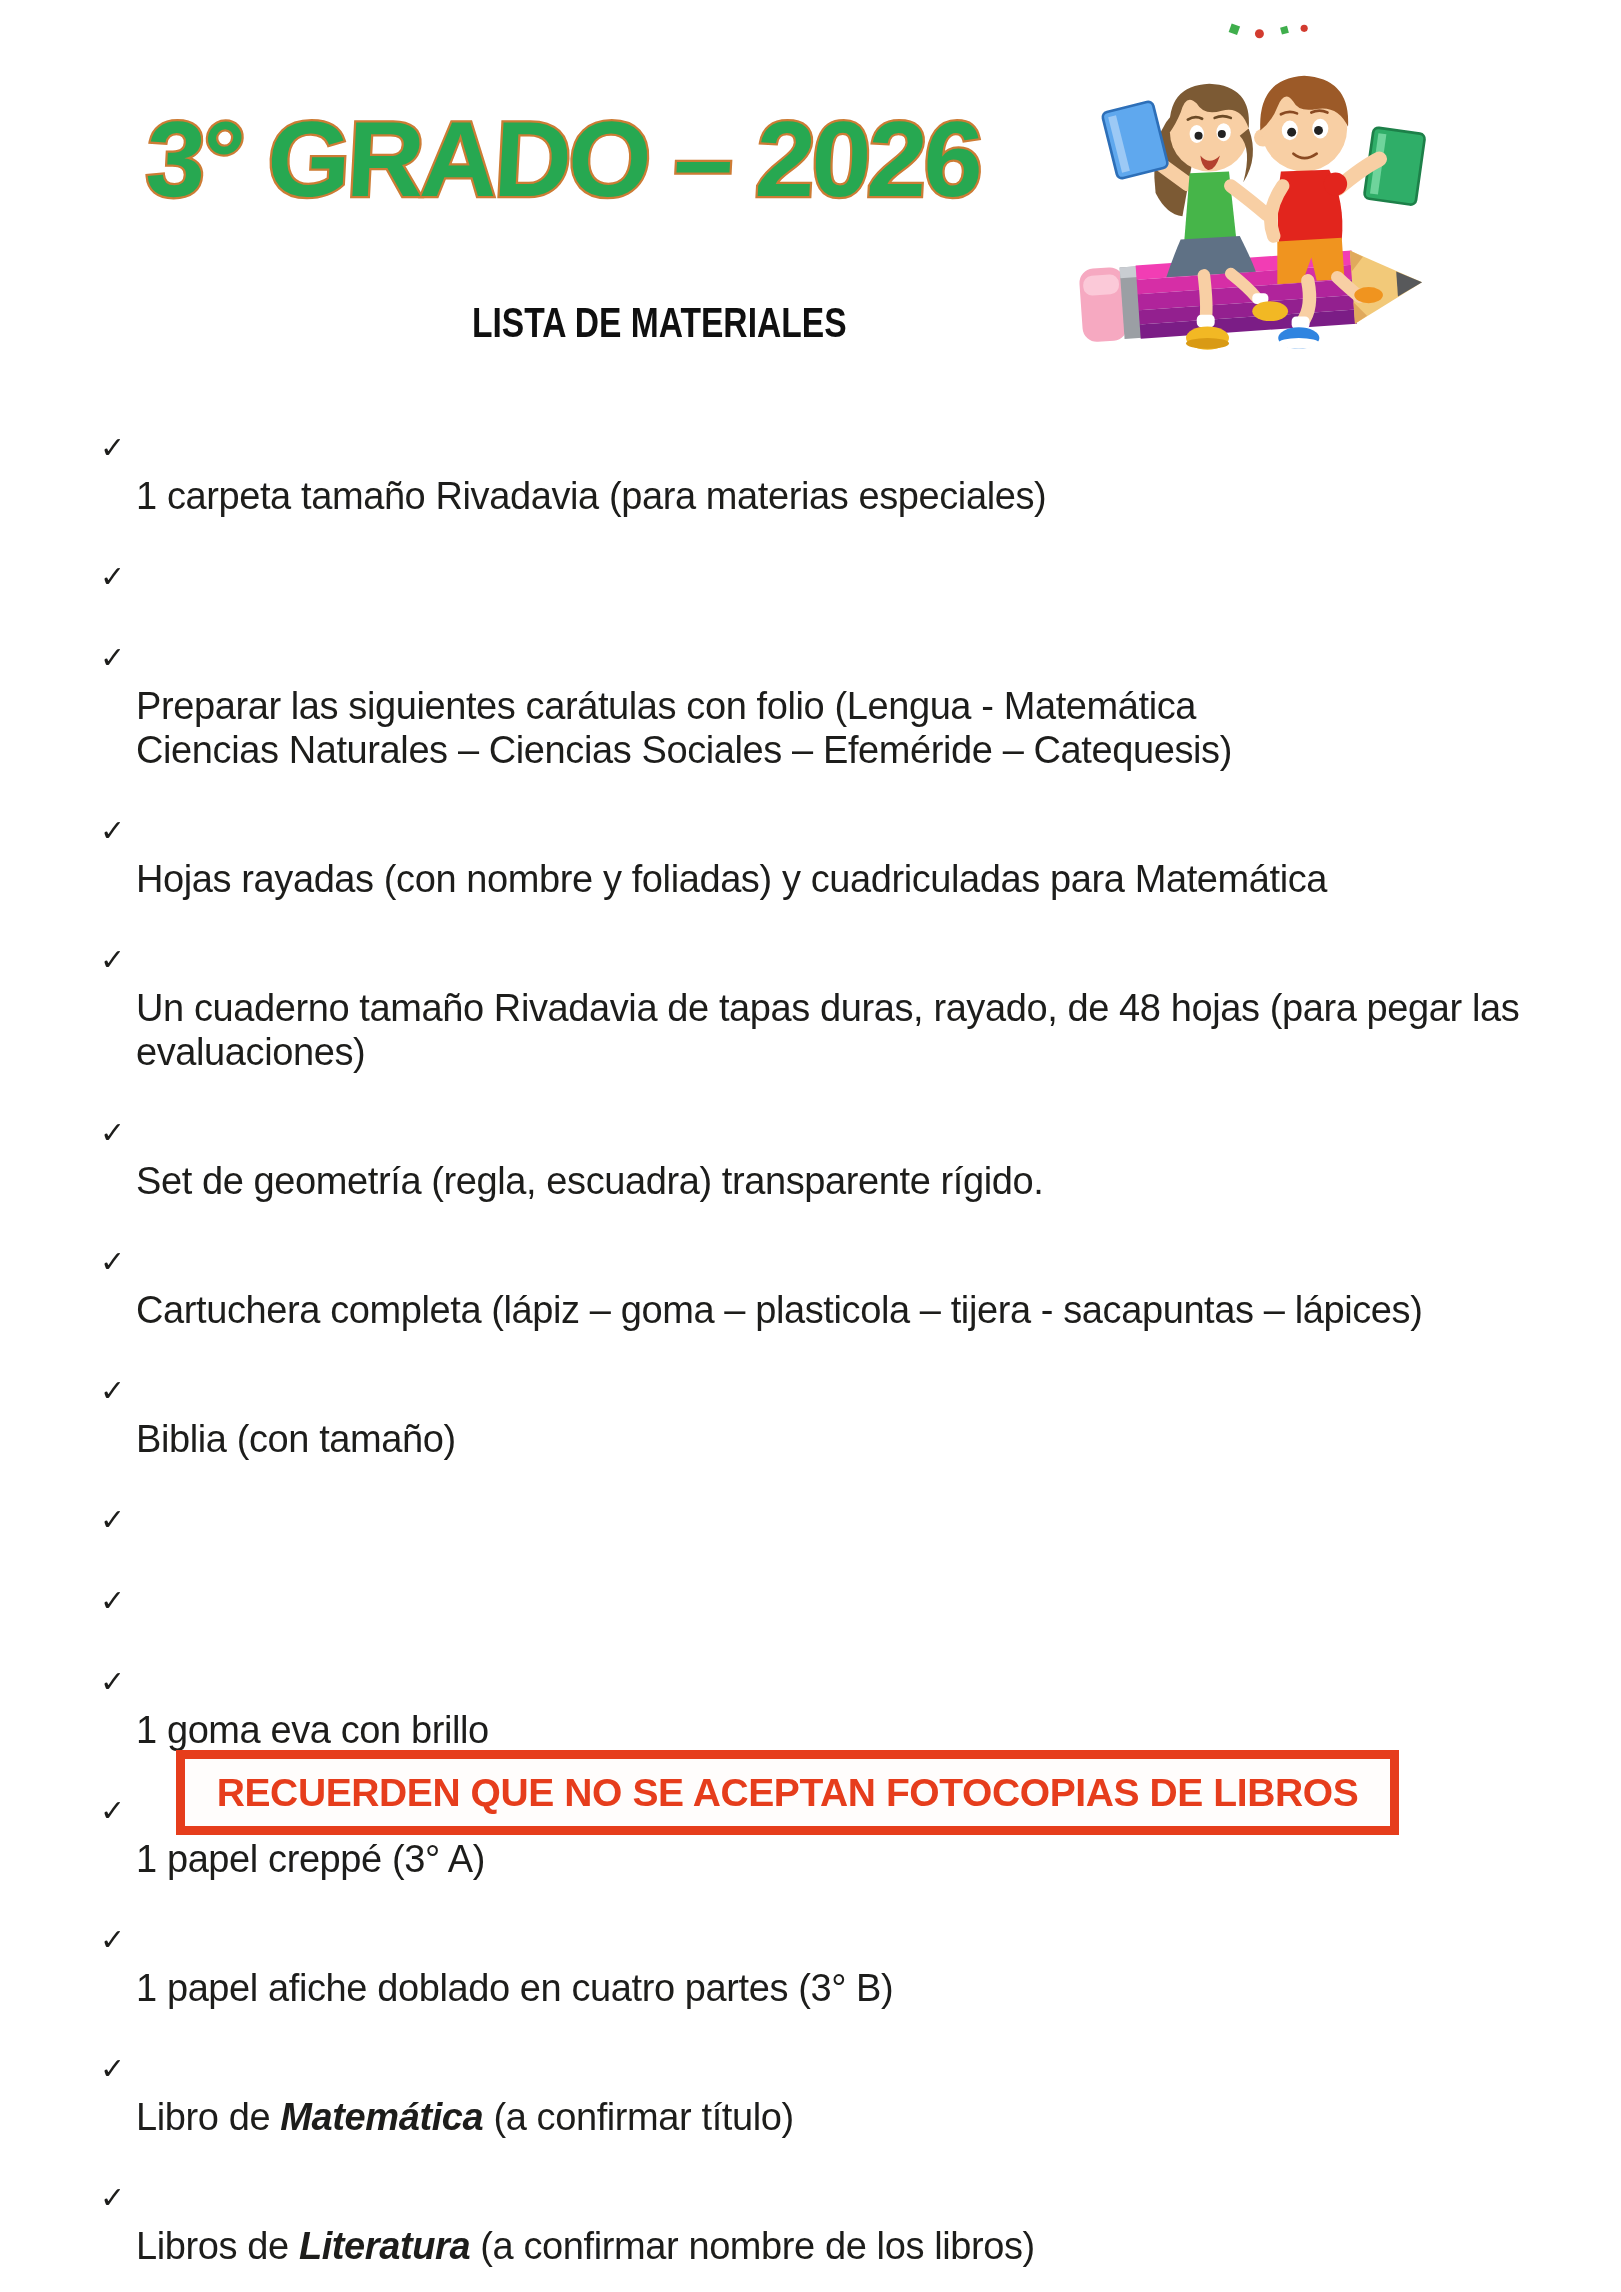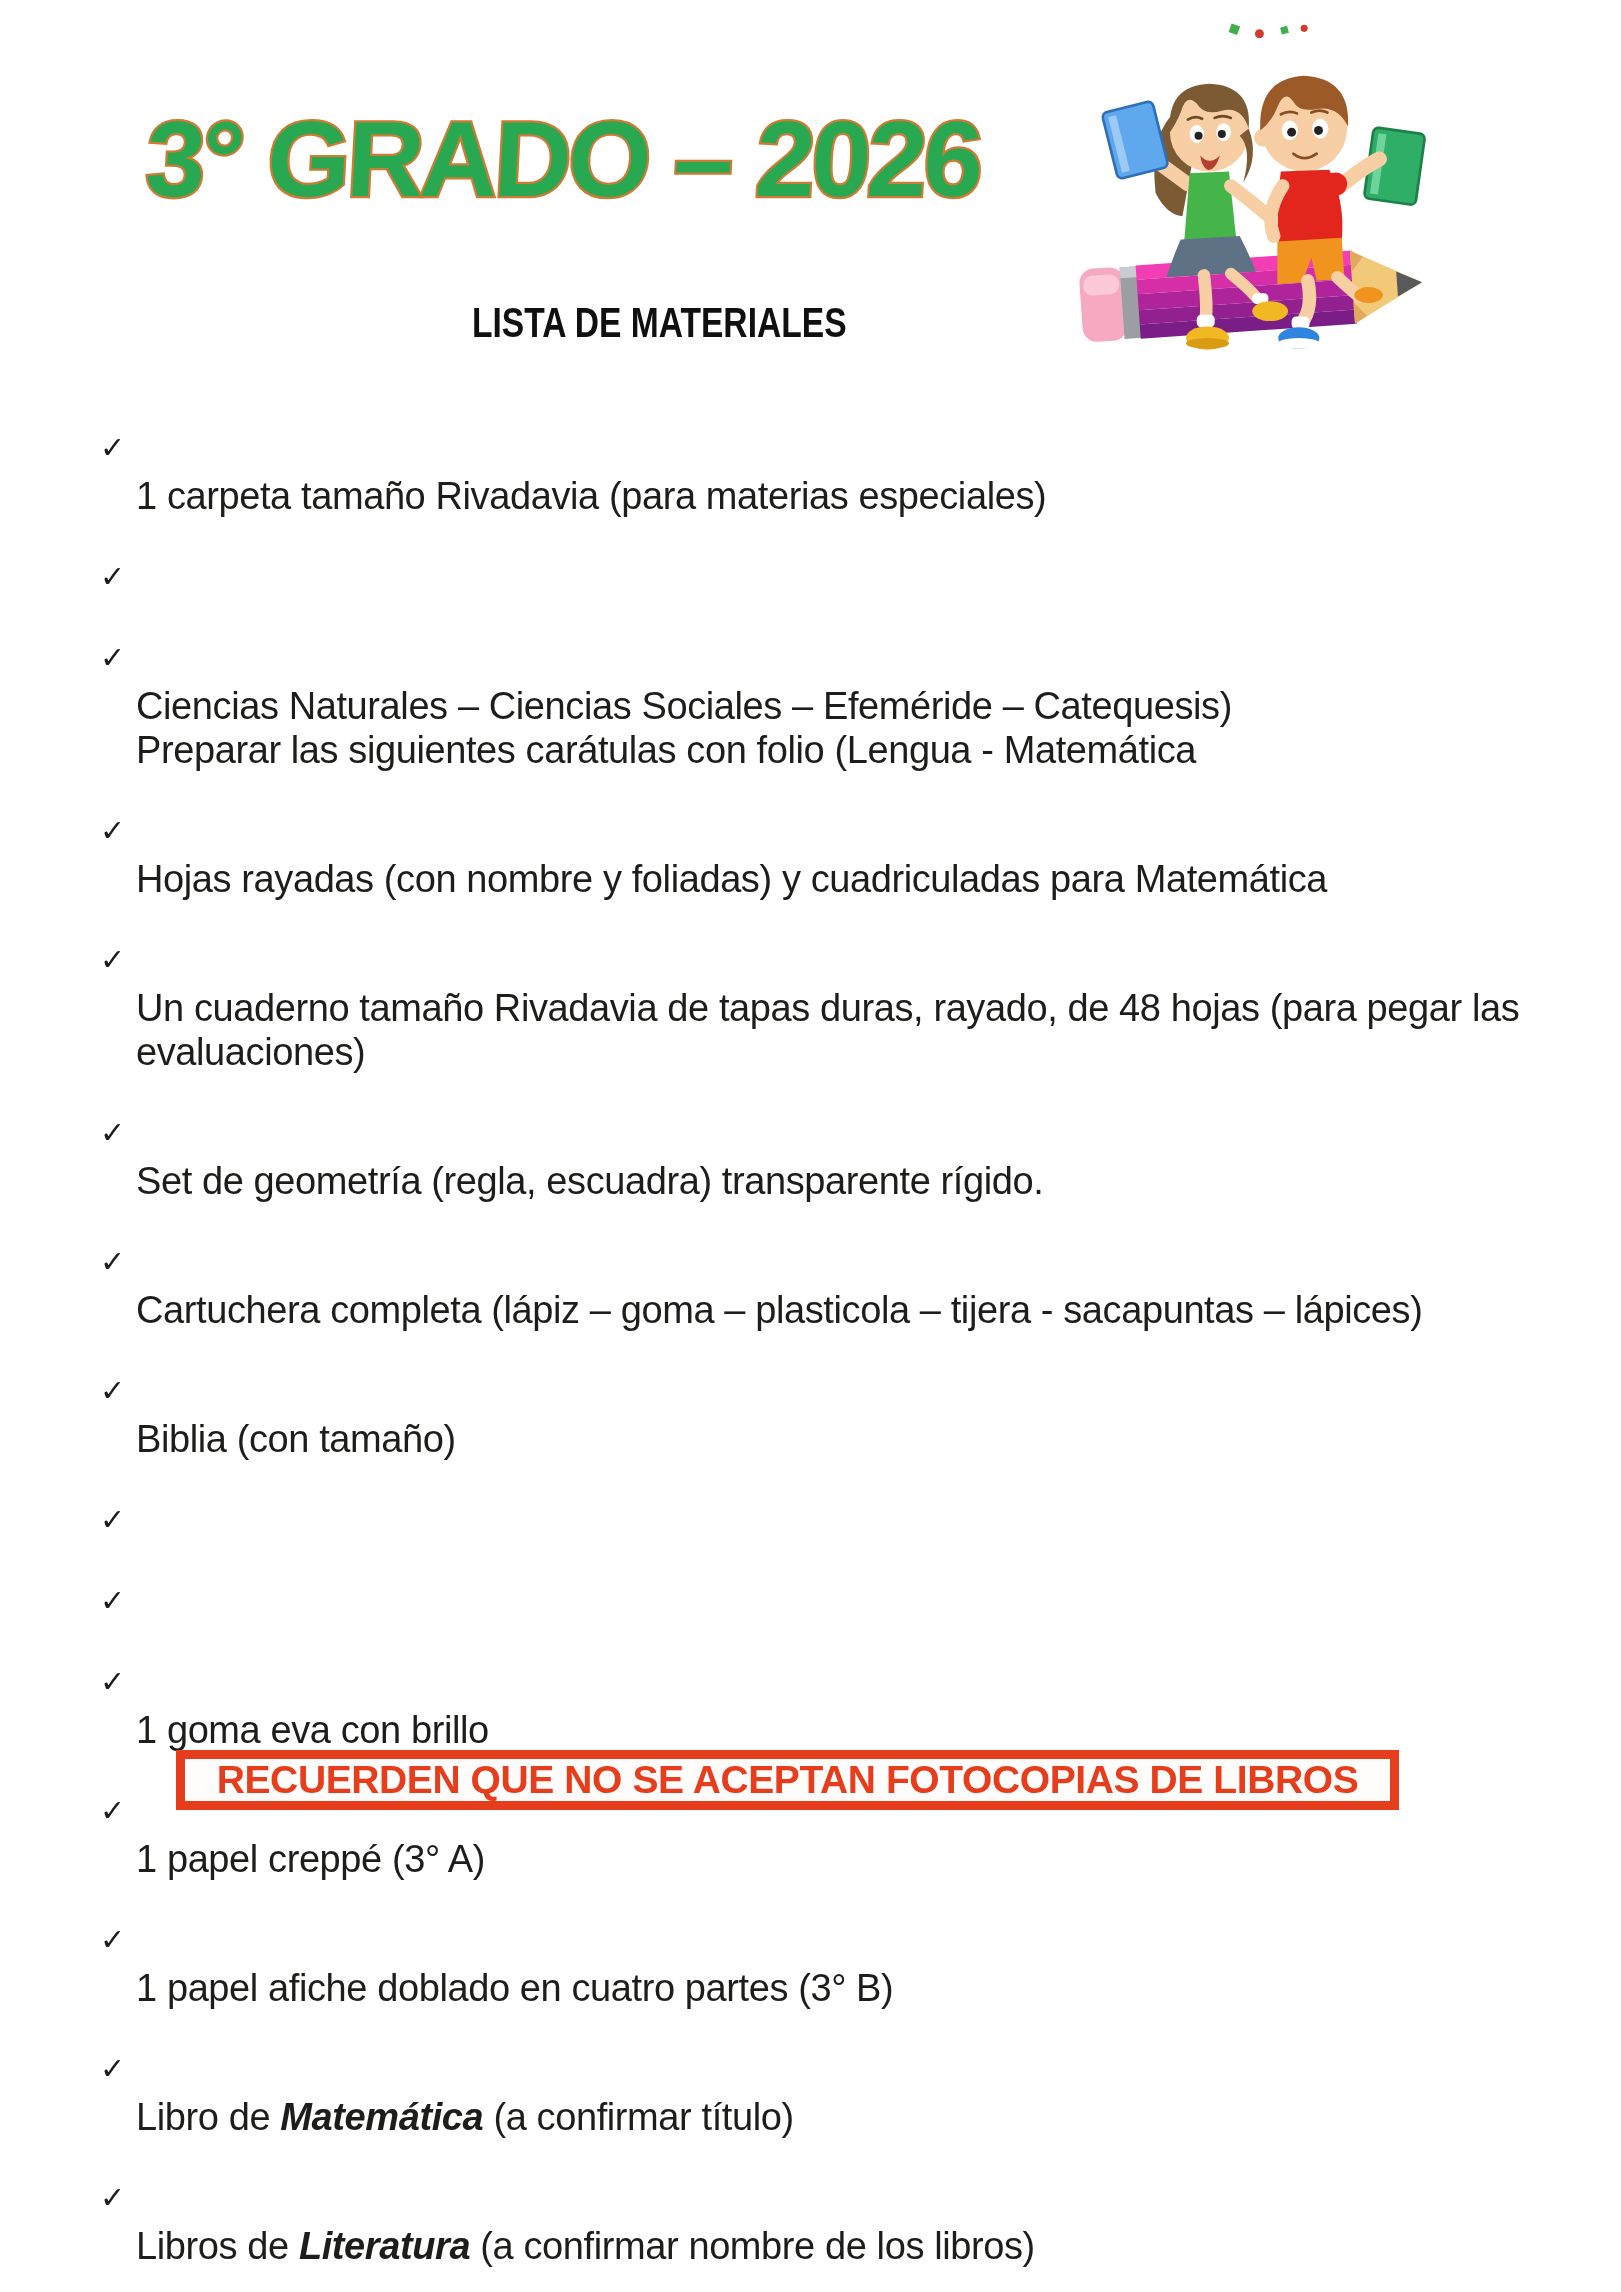--- a/index.html
+++ b/index.html
@@ -41,21 +41,21 @@
     flex:none;width:36px;
     font-size:30px;line-height:44px;color:var(--body-text);
   }
   .itext{
     font-size:38px;line-height:44px;letter-spacing:-0.4px;
     color:var(--body-text);
     margin-top:48px;
   }
   .itext b{font-weight:700;font-style:italic;}
   .notice{
-    position:absolute;left:176px;top:1750px;width:1223px;height:60px;
+    position:absolute;left:176px;top:1750px;width:1223px;height:85px;
     box-sizing:border-box;border:9.9px solid var(--notice-red);
     display:flex;align-items:center;justify-content:center;
     background:#fffdfc;
   }
   .notice-text{
     font-size:39px;font-weight:700;letter-spacing:-0.4px;
     color:var(--notice-red);white-space:nowrap;
   }
 </style>
 </head>
@@ -156,22 +156,22 @@
         <div class="itext">
           <div class="line"><span>1 carpeta tamaño Rivadavia (para materias especiales)</span></div>
         </div>
       </div>
       <div class="item">
         <span class="check">✓</span>
       </div>
       <div class="item">
         <span class="check">✓</span>
         <div class="itext">
+          <div class="line"><span>Preparar las siguientes carátulas con folio (Lengua - Matemática</span></div>
           <div class="line"><span>Ciencias Naturales – Ciencias Sociales – Efeméride – Catequesis)</span></div>
-          <div class="line"><span>Preparar las siguientes carátulas con folio (Lengua - Matemática</span></div>
         </div>
       </div>
       <div class="item">
         <span class="check">✓</span>
         <div class="itext">
           <div class="line"><span>Hojas rayadas (con nombre y foliadas) y cuadriculadas para Matemática</span></div>
         </div>
       </div>
       <div class="item">
         <span class="check">✓</span>

